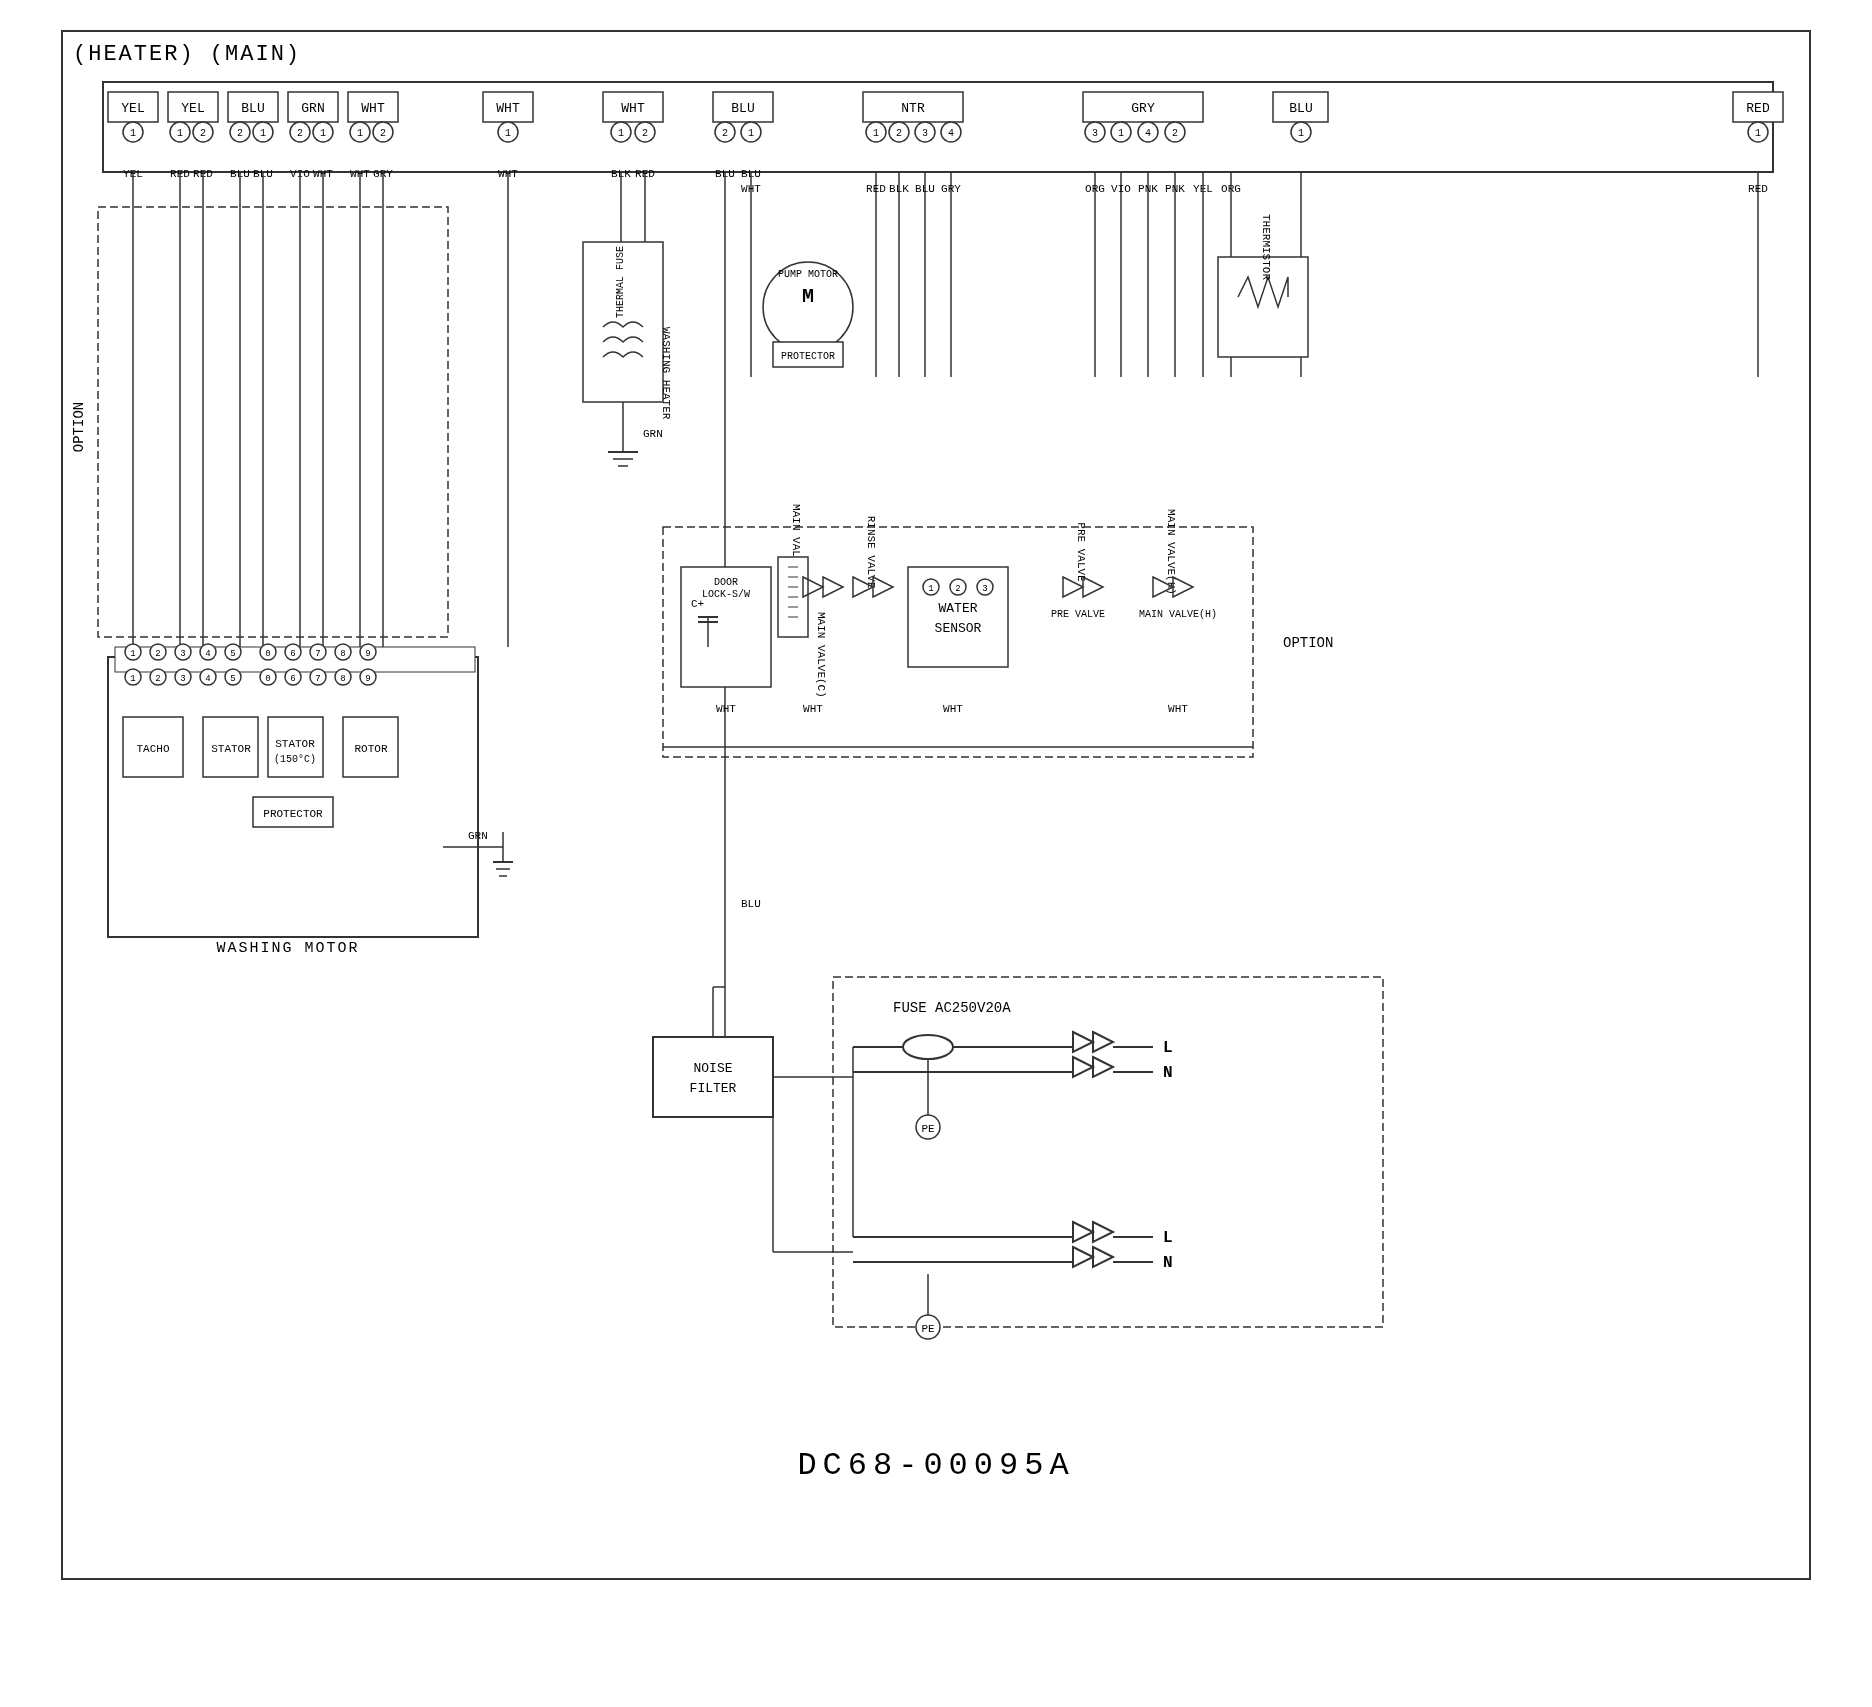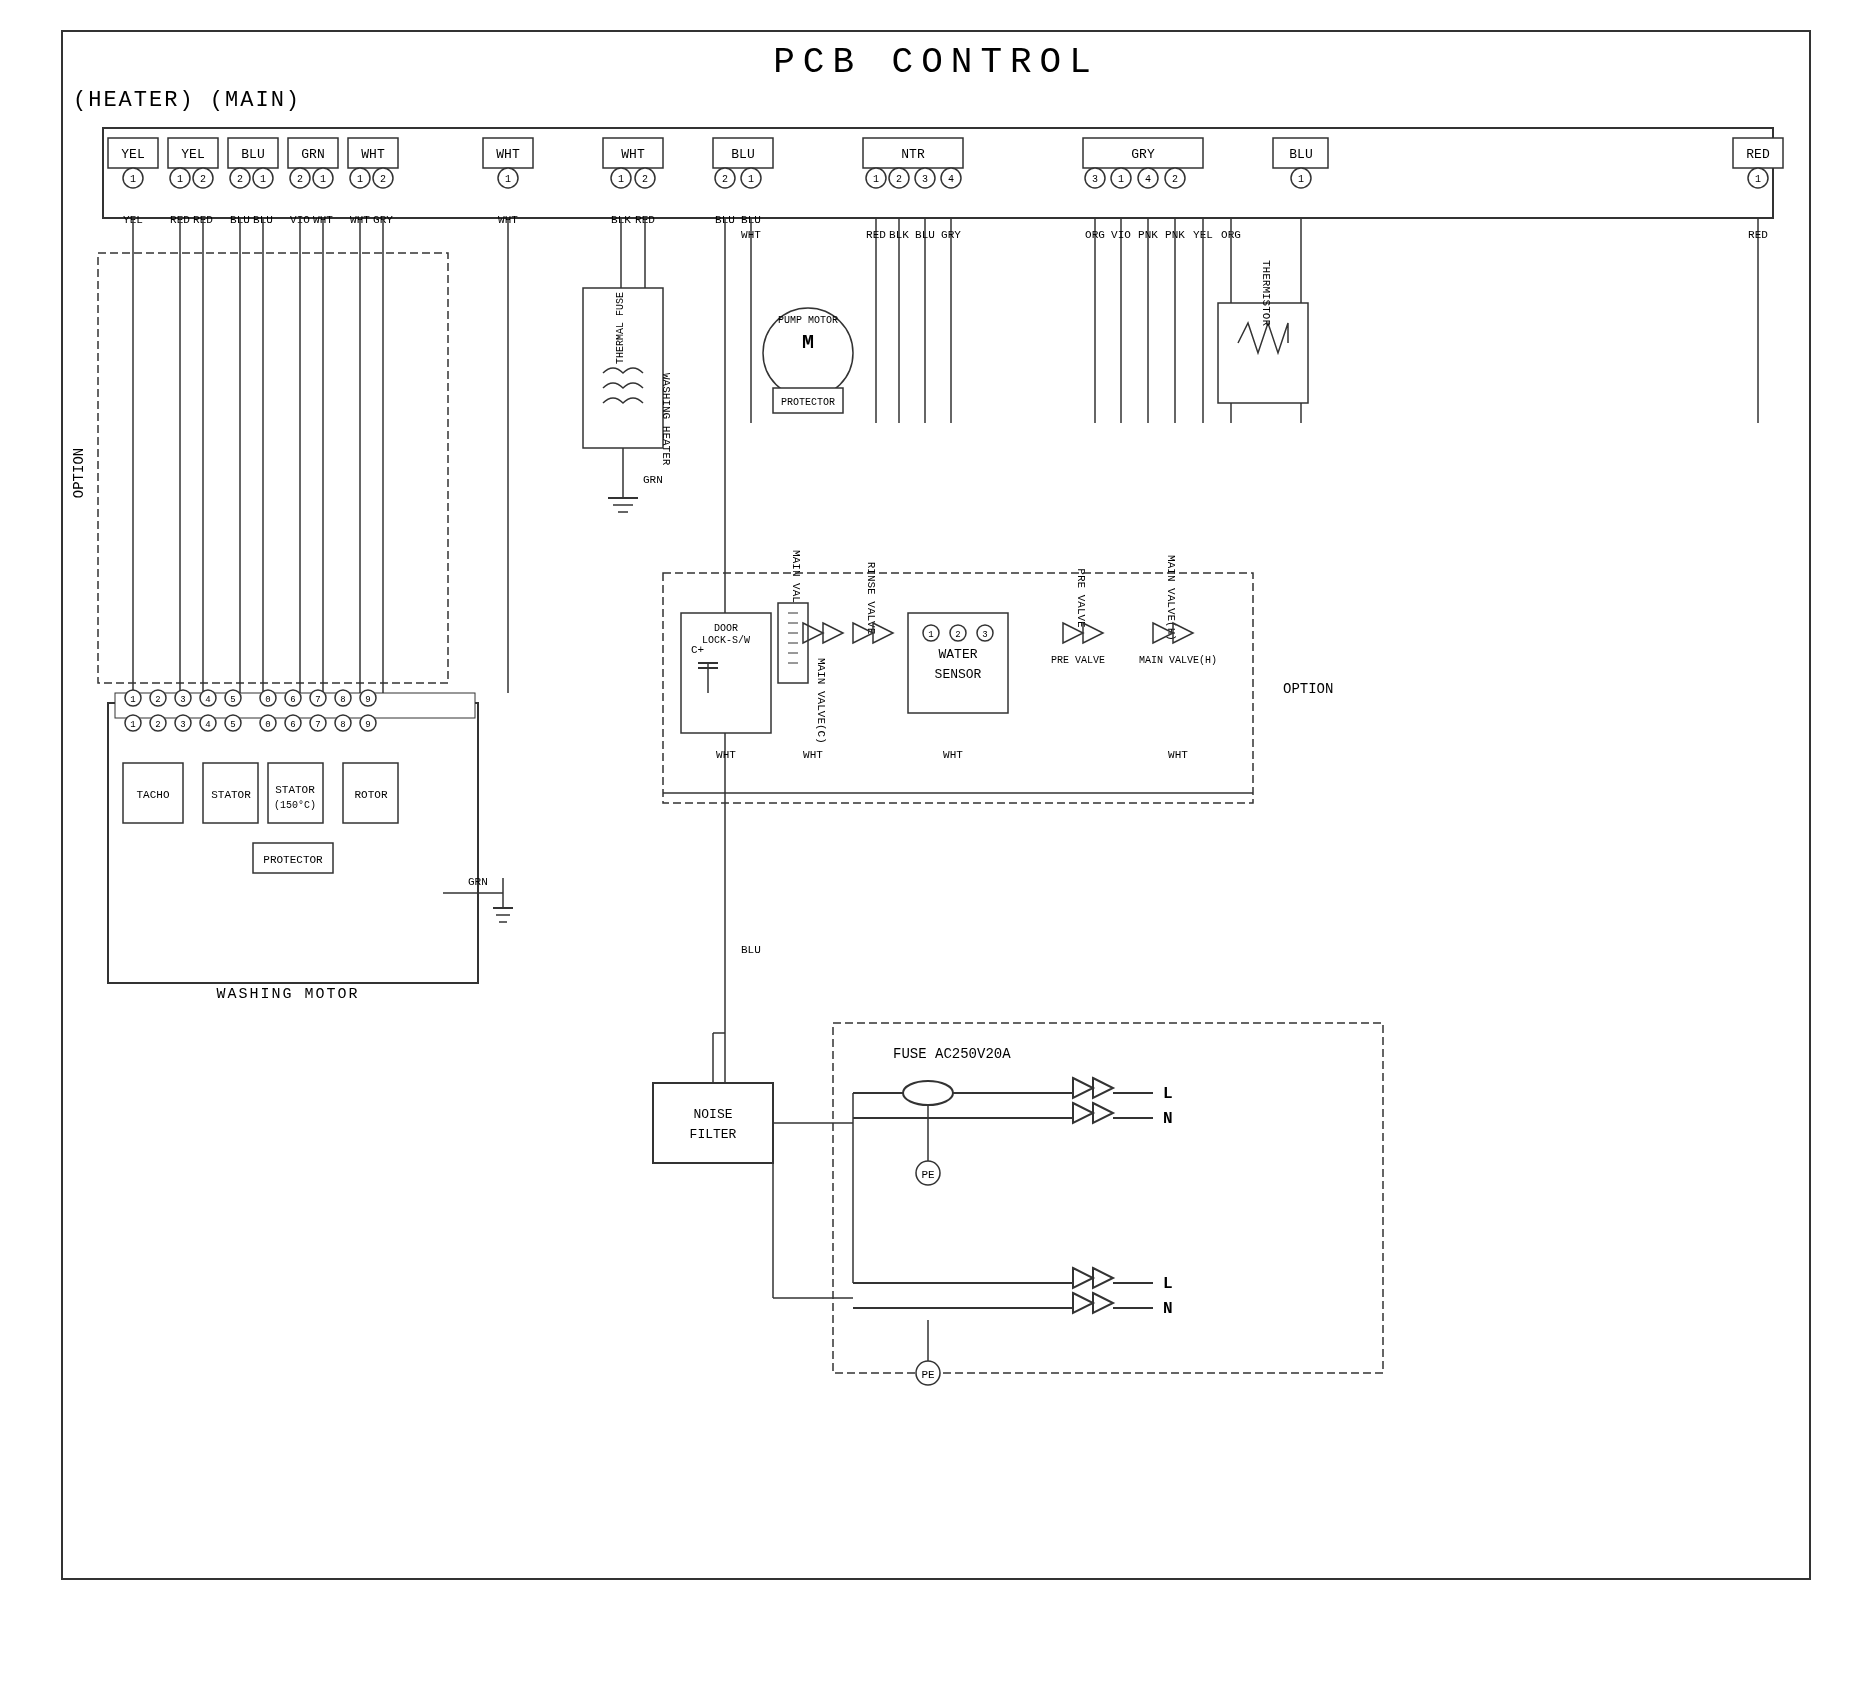--- a/index.html
+++ b/index.html
@@ -68,21 +68,20 @@
     svg text {
       font-family: 'Courier New', Courier, monospace;
     }
   </style>
 </head>
 <body>
 
 <div class="page-container">
   <div class="diagram-wrapper">
 
-    <div class="pcb-title">PCB  CONTROL</div>
     <div class="pcb-subtitle">(HEATER)  (MAIN)</div>
 
     <div class="diagram-area">
       <svg width="1730" height="1350" viewBox="0 0 1730 1350" xmlns="http://www.w3.org/2000/svg">
 
         <rect x="30" y="5" width="1670" height="90" fill="white" stroke="#333" stroke-width="2"></rect>
 
         <rect x="35" y="15" width="50" height="30" fill="white" stroke="#333" stroke-width="1.5"></rect>
         <text x="60" y="35" font-size="13" text-anchor="middle" font-family="Courier New">YEL</text>
         <circle cx="60" cy="55" r="10" fill="white" stroke="#333" stroke-width="1.5"></circle>
@@ -449,15 +448,16 @@
 
         <line x1="855" y1="1197" x2="855" y2="1240" stroke="#333" stroke-width="1.5"></line>
         <circle cx="855" cy="1250" r="12" fill="white" stroke="#333" stroke-width="1.5"></circle>
         <text x="855" y="1255" font-size="11" text-anchor="middle" font-family="Courier New">PE</text>
 
         <line x1="780" y1="970" x2="780" y2="1160" stroke="#333" stroke-width="1.5"></line>
 
       </svg>
     </div>
 
+    <div class="doc-number">DC68-00095A</div>
   </div>
 
 </div>
 
 </body></html>

